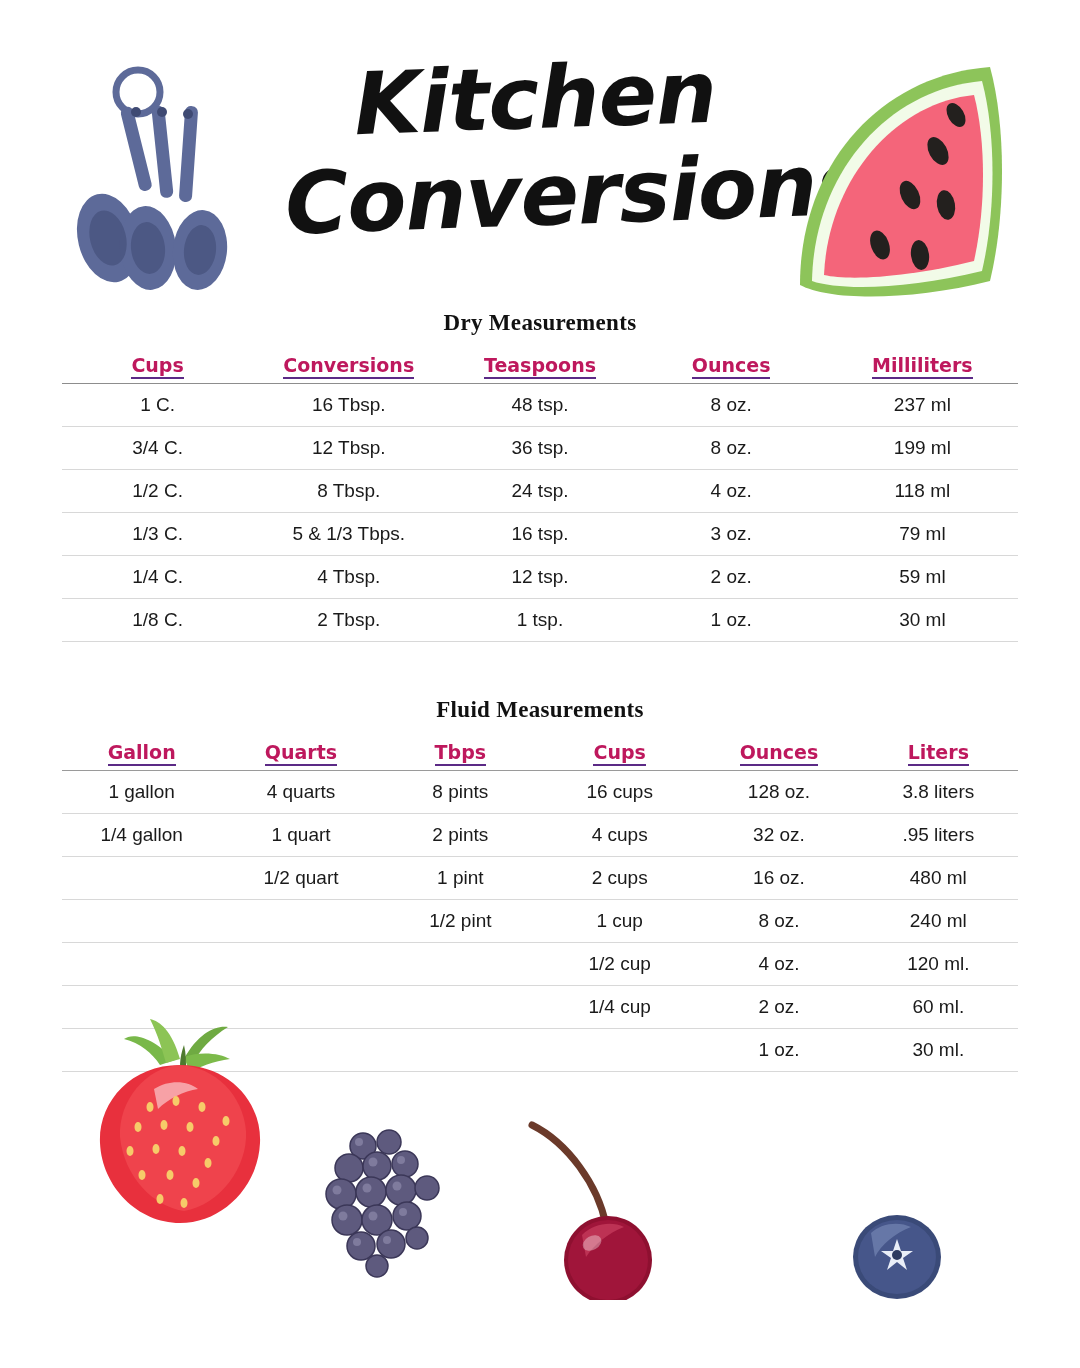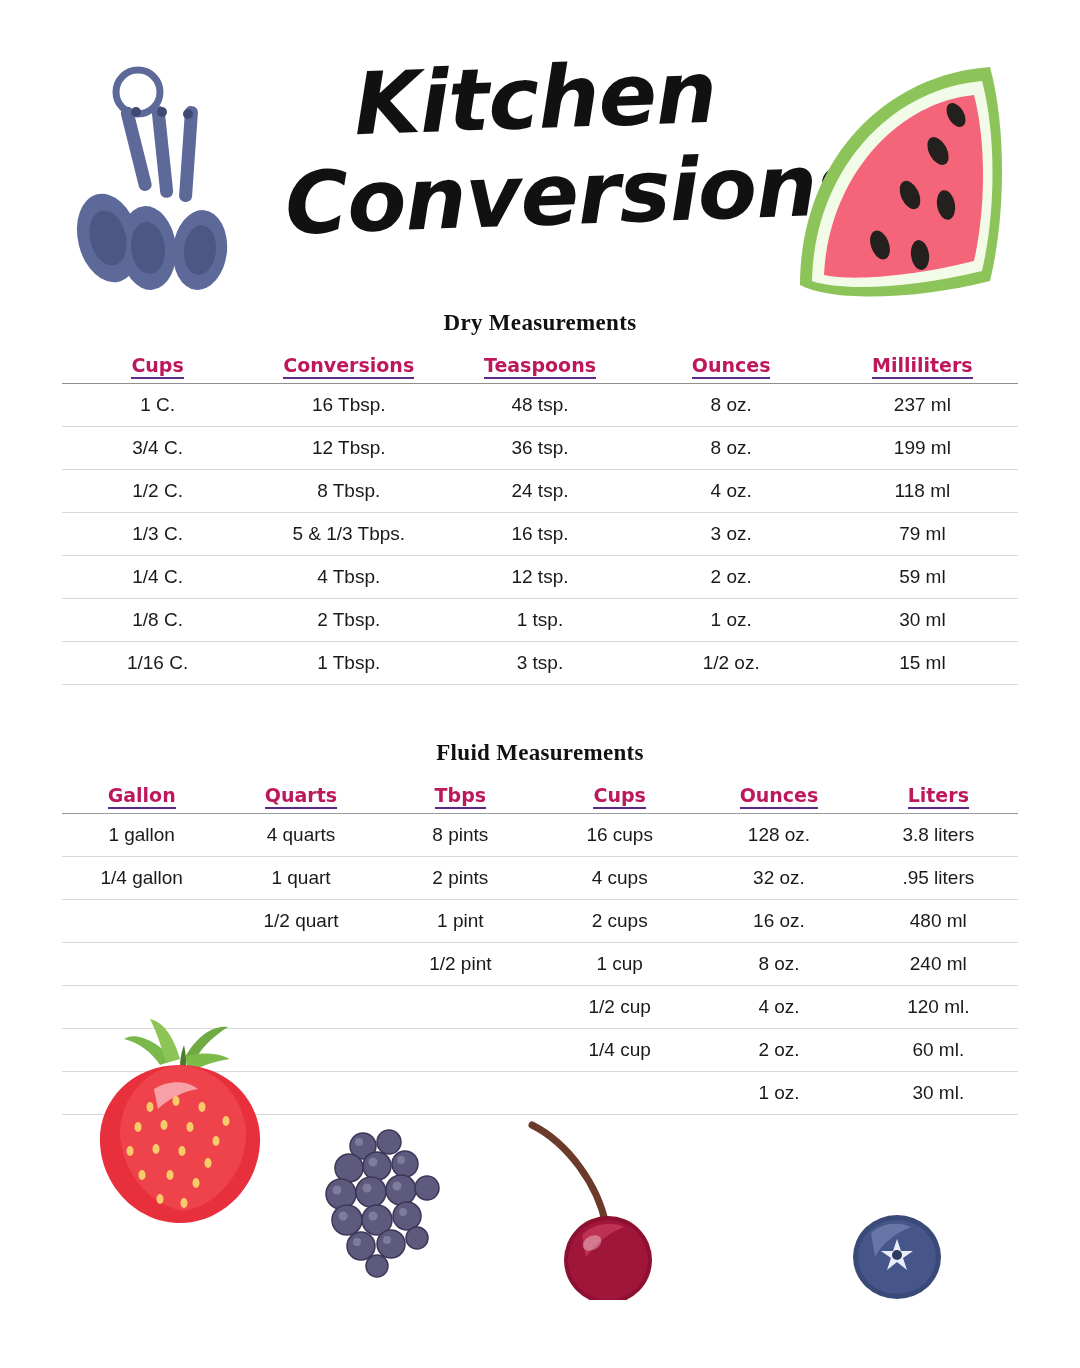--- a/index.html
+++ b/index.html
@@ -216,27 +216,20 @@
         <td>2 oz.</td>
         <td>59 ml</td>
       </tr>
       <tr>
         <td>1/8 C.</td>
         <td>2 Tbsp.</td>
         <td>1 tsp.</td>
         <td>1 oz.</td>
         <td>30 ml</td>
       </tr>
-      <tr>
-        <td>1/16 C.</td>
-        <td>1 Tbsp.</td>
-        <td>3 tsp.</td>
-        <td>1/2 oz.</td>
-        <td>15 ml</td>
-      </tr>
     </tbody>
   </table>
 </div>
 
 <div class="spacer-dry"></div>
 
 <div class="section">
   <div class="section-title">Fluid Measurements</div>
   <table class="fluid-table">
     <thead>

